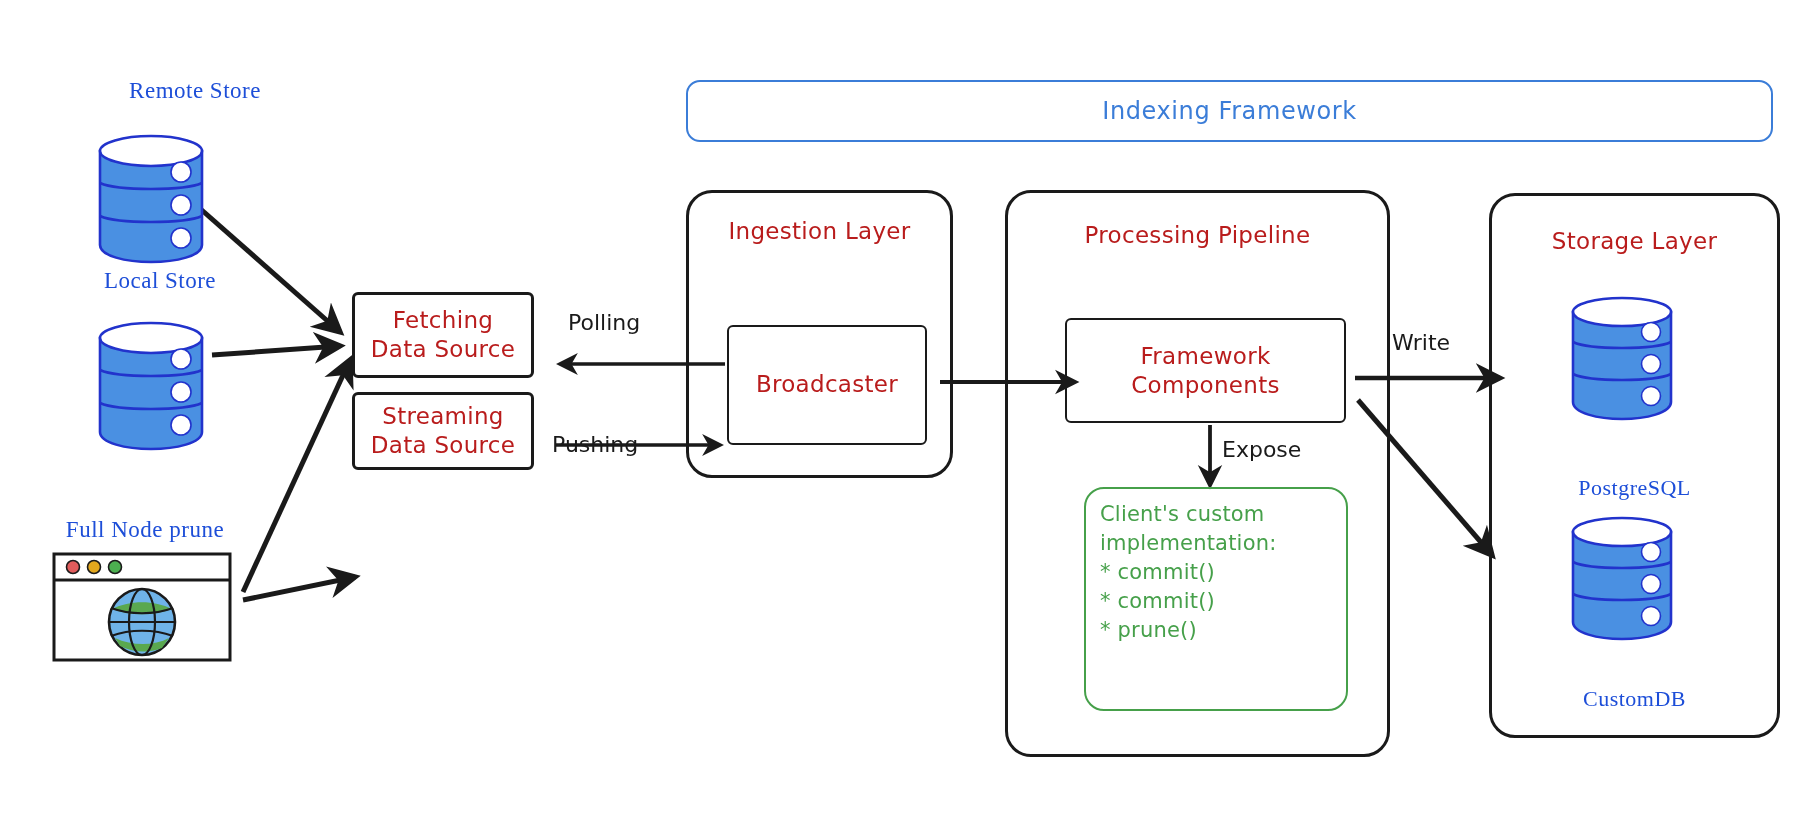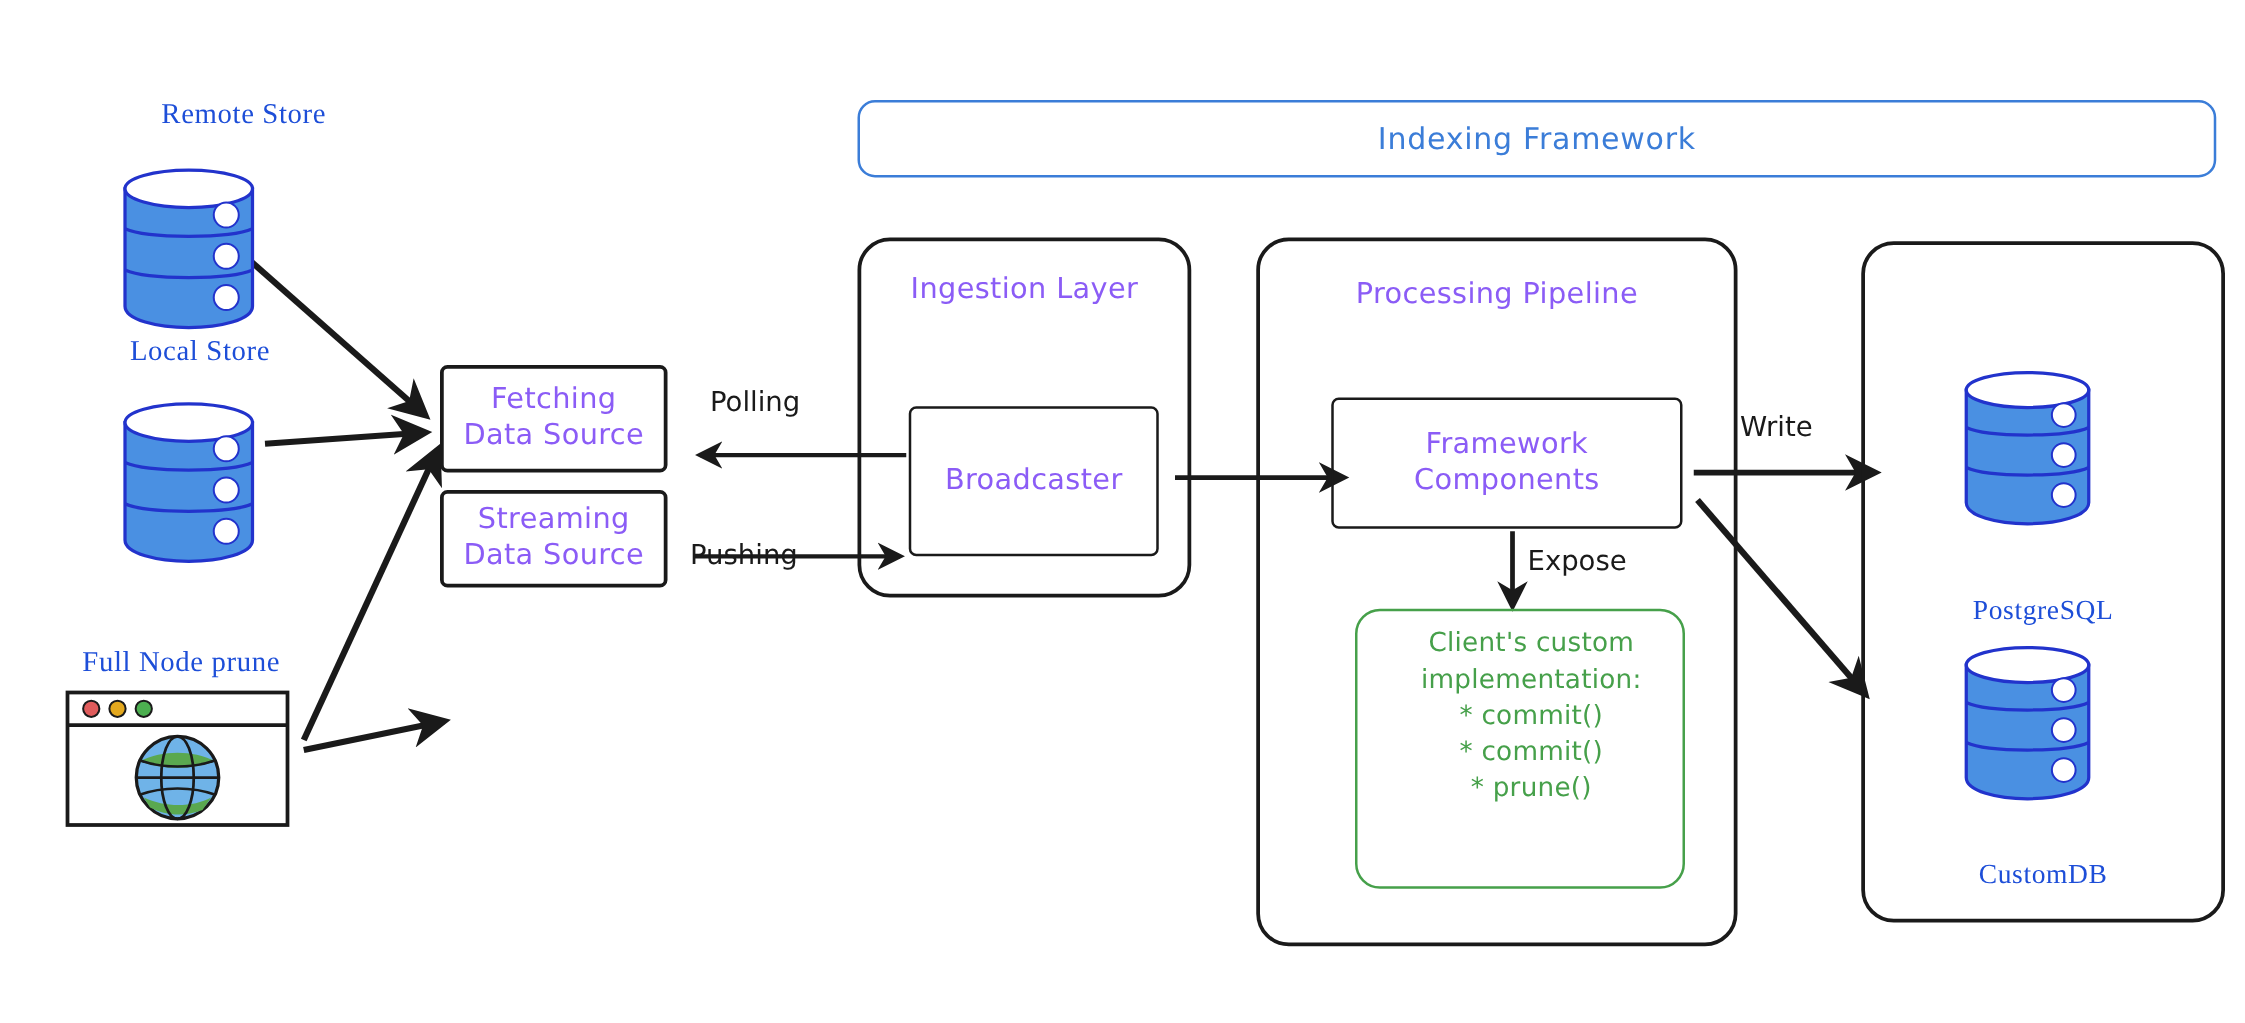--- a/index.html
+++ b/index.html
@@ -23,21 +23,21 @@
   .label-blue {
     color: #1d4ed8;
     font-family: Liberation Serif, serif;
     font-size: 23px;
     font-weight: 500;
     letter-spacing: 0.5px;
     white-space: nowrap;
     text-align: center;
   }
   .label-black {
-    color: #8b5cf6;
+    color: #b91c1c;
     font-family: "DejaVu Sans", sans-serif;
     font-size: 23px;
     font-weight: 400;
     letter-spacing: 0.3px;
     white-space: nowrap;
     text-align: center;
   }
   .label-green {
     color: #46a04a;
     font-family: "DejaVu Sans", sans-serif;
@@ -110,21 +110,21 @@
     position: absolute;
     left: 0; top: 0;
     width: 1796px;
     height: 818px;
     pointer-events: none;
   }
   .green-list {
     position: absolute;
     line-height: 1.38;
   }
-  .green-list span { display: block; text-align: center; }
+  .green-list span { display: block; }
 </style>
 </head>
 <body>
 
 <div id="canvas">
 
   <svg id="arrows" viewBox="0 0 1796 818" xmlns="http://www.w3.org/2000/svg">
     <defs>
       <marker id="ah" viewBox="0 0 12 12" refX="9" refY="6" markerWidth="7" markerHeight="7" orient="auto-start-reverse">
         <path d="M 0 0.5 L 11 6 L 0 11.5 L 3.2 6 Z" fill="#1a1a1a"></path>
@@ -262,20 +262,21 @@
   <div class="green-list label-green" style="left:1100px; top:500px; width:250px;">
     <span>Client's custom</span>
     <span>implementation:</span>
     <span>* commit()</span>
     <span>* commit()</span>
     <span>* prune()</span>
   </div>
 
   <div class="abs group-box" style="left:1489px; top:193px; width:291px; height:545px;">
   </div>
+  <div class="abs label-black" style="left:1489px; top:228px; width:291px;">Storage Layer</div>
 
   <div class="db" style="left:1562px; top:290px;">
     <svg width="120" height="135" viewBox="0 0 120 135">
       <g stroke="#2233cc" stroke-width="2.6" fill="#4a90e2">
         <path d="M 11,22 L 11,112 C 11,123 36,129 60,129 C 84,129 109,123 109,112 L 109,22 Z"></path>
         <ellipse cx="60" cy="22" rx="49" ry="14" fill="#ffffff"></ellipse>
         <path d="M 11,52 C 28,60 92,60 109,52" fill="none"></path>
         <path d="M 11,84 C 28,92 92,92 109,84" fill="none"></path>
       </g>
       <g fill="#ffffff" stroke="#2233cc" stroke-width="1.6">

